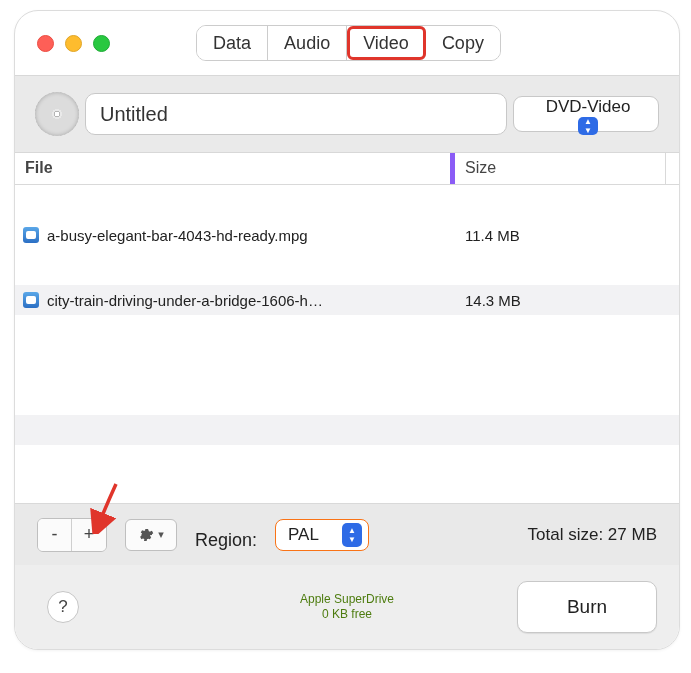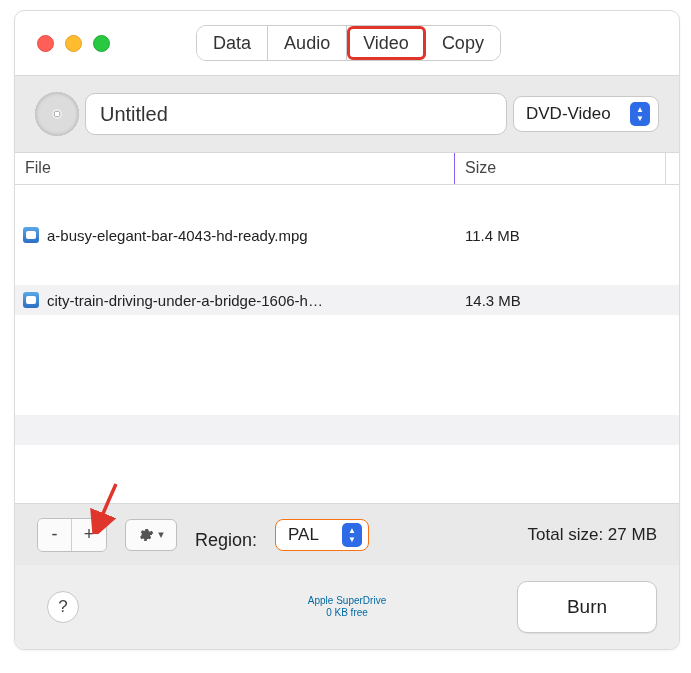--- a/index.html
+++ b/index.html
@@ -10,21 +10,21 @@
     color: #222;
     width: 691px;
     height: 673px;
     position: relative;
   }
   .window {
     position: absolute;
     left: 14px; top: 10px;
     width: 666px; height: 640px;
     border: 1px solid #dcdcdc;
-    border-radius: 10px;
+    border-radius: 24px;
     background: #fff;
     box-shadow: 0 1px 3px rgba(0,0,0,0.05);
     overflow: hidden;
   }
   
   .titlebar {
     height: 64px;
     display: flex;
     align-items: center;
     padding: 0 12px;
@@ -94,20 +94,21 @@
   }
   .format-select {
     width: 146px; height: 36px;
     border: 1px solid #c8c8c8;
     border-radius: 9px;
     background:#fff;
     display:flex; align-items:center; justify-content:space-between;
     padding: 0 8px 0 12px;
     font-size: 17px;
     cursor:pointer;
+    flex-direction:column;
   }
   .stepper {
     width: 20px; height: 24px;
     background:#2e6be6;
     border-radius:5px;
     display:flex; flex-direction:column;
     align-items:center; justify-content:center;
     color:#fff; font-size:9px; line-height:9px;
   }
   .stepper::before{content:"▲"; font-size:8px;}
@@ -119,21 +120,21 @@
     overflow:hidden;
     background:#fff;
   }
   .thead {
     height: 32px;
     display:flex;
     border-bottom:1px solid #d9d9d9;
     font-size:16px;
     color:#454545;
   }
-  .th-file { flex:1; padding:6px 10px; border-right:1px solid #8b5cf6;}
+  .th-file { flex:1; padding:6px 10px; border-right:5px solid #8b5cf6;font-weight:bold;}
   .th-size { width: 210px; padding:6px 10px;}
   .th-tail { width: 14px; border-left:1px solid #d9d9d9;}
   .rows .row {
     height: 30px; display:flex; align-items:center;
     font-size:15px;
     margin-top:35px;
   }
   .rows .row:nth-child(odd){ background:#fff;}
   .rows .row:nth-child(even){ background:#f2f2f4;}
   .cell-file { flex:1; display:flex; align-items:center; gap:8px; padding:0 8px; overflow:hidden; white-space:nowrap; text-overflow:ellipsis;}
@@ -199,21 +200,21 @@
   }
   .helpbtn{
     width:32px; height:32px; border-radius:50%;
     border:1px solid #c6c6c6; background:#fff;
     display:flex; align-items:center; justify-content:center;
     font-size:17px; color:#444; cursor:pointer;
     margin-left: 10px;
   }
   .drive-info{
     position:absolute; left:50%; transform:translateX(-50%);
-    text-align:center; font-size:10px; color:#0369a1; line-height:1.25;
+    text-align:center; font-size:12px; color:#4d7c0f; line-height:1.25;
   }
   .burnbtn{
     margin-left:auto;
     width:140px; height:52px;
     border:1px solid #c8c8c8; border-radius:10px;
     background:#fff; font-size:19px; color:#222;
     display:flex; align-items:center; justify-content:center;
     cursor:pointer;
     box-shadow: 0 1px 1px rgba(0,0,0,.08);
   }

